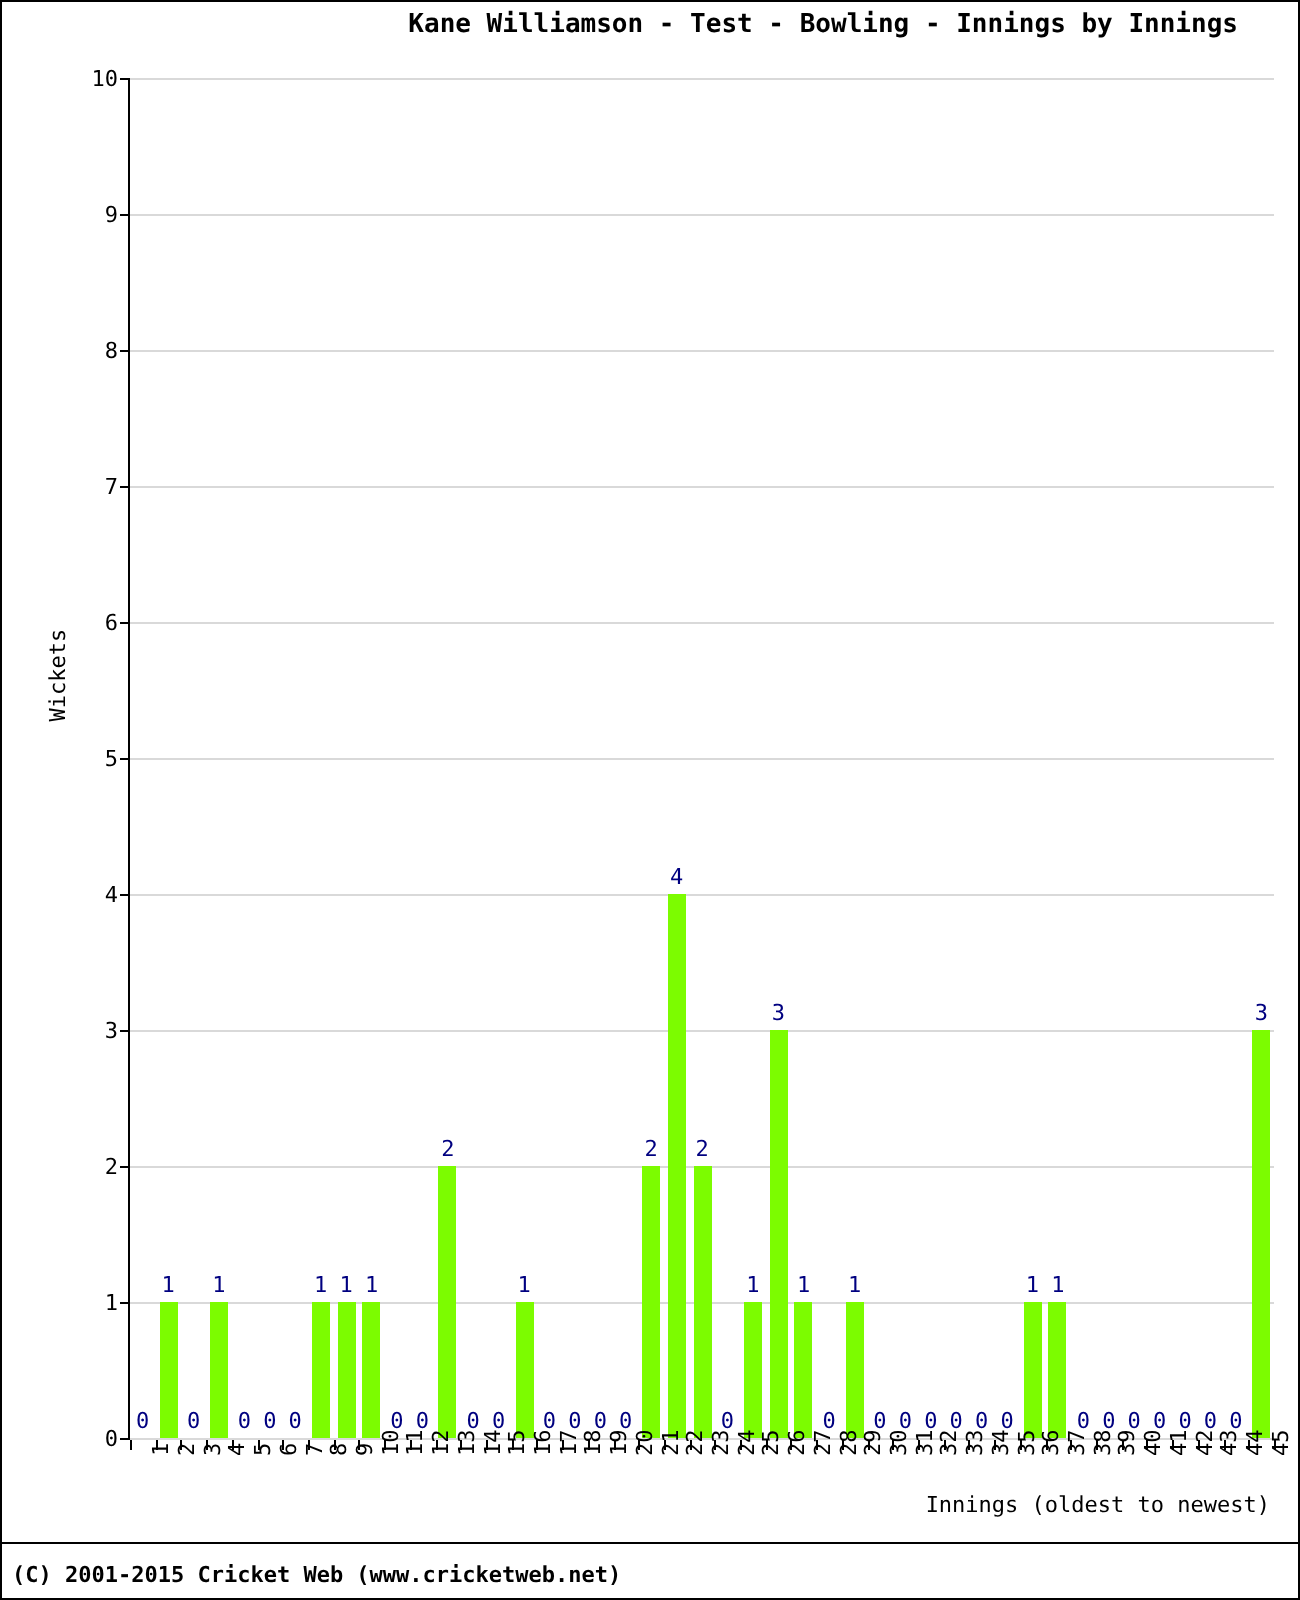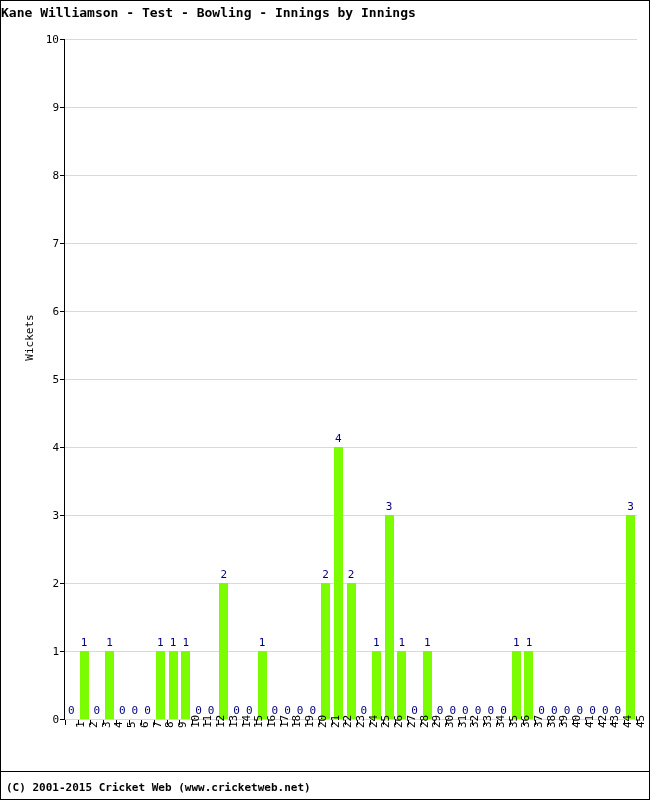--- a/index.html
+++ b/index.html
@@ -19,21 +19,21 @@
     border: 1px solid #000000;
     overflow: hidden;
   }
 
   
   #chart-title {
     position: absolute;
     left: 0;
     top: 4px;
     width: 618px;
-    text-align: left;
+    text-align: right;
     font-size: 13px;
     font-weight: bold;
     color: #000000;
     letter-spacing: 0px;
     white-space: nowrap;
   }
 
   
   #plot-area {
     position: absolute;
@@ -273,20 +273,21 @@
       <div class="bar-value" style="left: 477.378px; width: 24px; top: 666px; color: rgb(0, 0, 128);">0</div>
       <div class="bar-value" style="left: 490.089px; width: 24px; top: 666px; color: rgb(0, 0, 128);">0</div>
       <div class="bar-value" style="left: 502.8px; width: 24px; top: 666px; color: rgb(0, 0, 128);">0</div>
       <div class="bar-value" style="left: 515.511px; width: 24px; top: 666px; color: rgb(0, 0, 128);">0</div>
       <div class="bar-value" style="left: 528.222px; width: 24px; top: 666px; color: rgb(0, 0, 128);">0</div>
       <div class="bar-value" style="left: 540.933px; width: 24px; top: 666px; color: rgb(0, 0, 128);">0</div>
       <div class="bar" title="45: 3" style="left: 561.144px; width: 9px; height: 204px; background: rgb(124, 252, 0);"></div>
       <div class="bar-value" style="left: 553.644px; width: 24px; top: 462px; color: rgb(0, 0, 128);">3</div>
     </div>
 
+  <div id="x-axis-title">Innings (oldest to newest)</div>
 
   <div id="footer-sep"></div>
   <div id="copyright">(C) 2001-2015 Cricket Web (www.cricketweb.net)</div>
 
 <div class="xtick" style="left: 64px;"></div>
     <div class="xtick" style="left: 77px;"></div>
     <div class="xtick" style="left: 89px;"></div>
     <div class="xtick" style="left: 102px;"></div>
     <div class="xtick" style="left: 115px;"></div>
     <div class="xtick" style="left: 128px;"></div>

